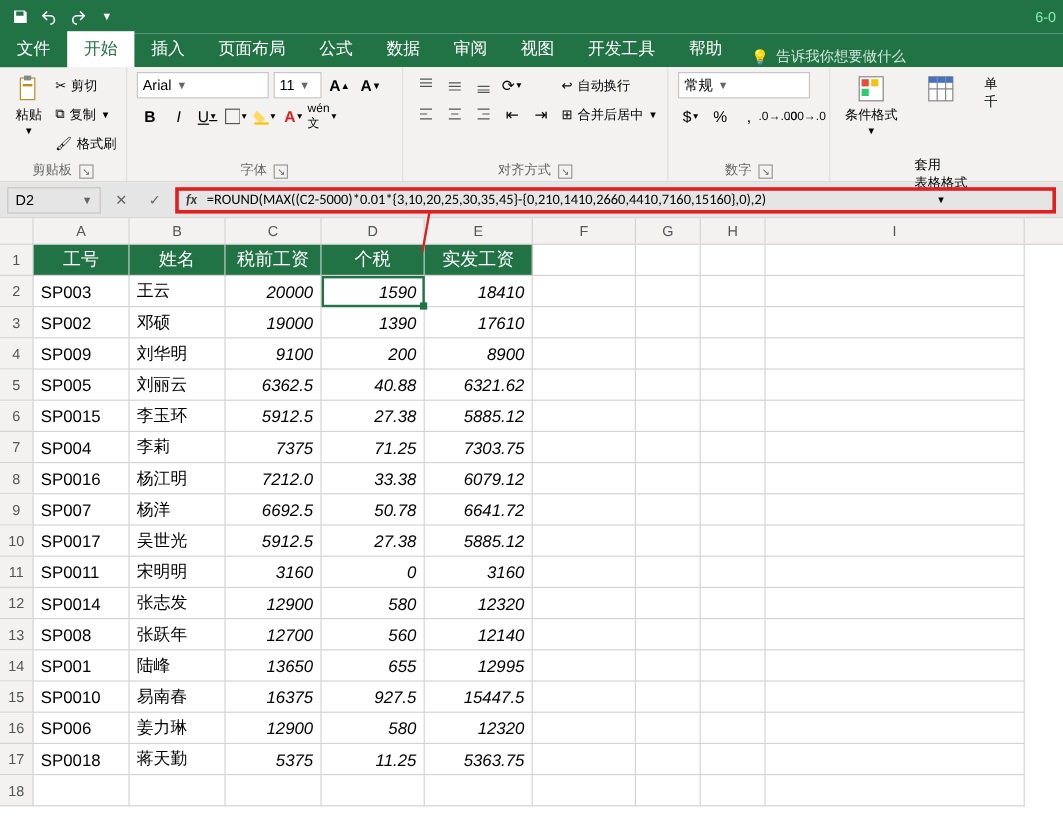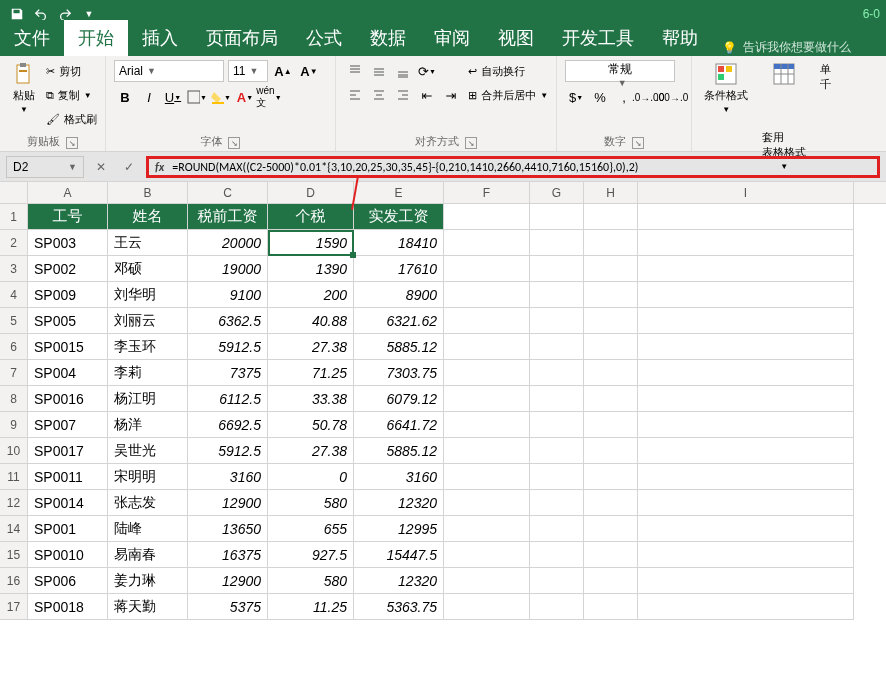--- a/index.html
+++ b/index.html
@@ -6,21 +6,21 @@
 body { font-family: "Microsoft YaHei", Arial, sans-serif; font-size: 12px; background: #fff; overflow: hidden; width: 886px; height: 685px; }
 
 
 .titlebar { background: #217346; height: 28px; display: flex; align-items: center; padding: 0 6px; color: #fff; }
 .titlebar .qat-btn { width: 22px; height: 22px; display: flex; align-items: center; justify-content: center; margin-right: 2px; }
 .titlebar .spacer { flex: 1; }
 .titlebar .fname { font-size: 12px; color: #86efac; }
 
 
 .ribbon-tabs { background: #217346; height: 28px; display: flex; align-items: flex-end; color: #fff; }
-.tab { padding: 6px 14px; font-size: 18px; cursor: pointer; }
+.tab { padding: 6px 14px; font-size: 14px; cursor: pointer; }
 .tab.file { background: #217346; }
 .tab.active { background: #fff; color: #217346; }
 .tell-me { display: flex; align-items: center; gap: 6px; padding: 0 10px; color: #d0e6da; font-size: 12px; }
 
 
 .ribbon { background: #f3f2f1; height: 96px; border-bottom: 1px solid #d4d4d4; display: flex; }
 .group { border-right: 1px solid #e1dfdd; padding: 4px 8px 2px 8px; display: flex; flex-direction: column; justify-content: space-between; }
 .group-label { text-align: center; font-size: 11px; color: #666; padding-top: 2px; display: flex; justify-content: center; align-items: flex-end; gap: 6px; }
 .group-body { display: flex; align-items: flex-start; gap: 6px; flex: 1; }
 .dlauncher { width: 12px; height: 12px; border: 1px solid #999; display: inline-flex; align-items: center; justify-content: center; font-size: 8px; color: #666; }
@@ -244,21 +244,21 @@
       </div>
     </div>
     <div class="group-label">
         <span>对齐方式</span>
         <span class="dlauncher">↘</span>
       </div>
   </div>
 
   <div class="group" style="min-width:130px;">
     <div class="group-body" style="flex-direction:column;gap:4px;">
-      <div class="combo" style="width:110px;flex-direction:column;">
+      <div class="combo" style="width:110px;">
           <span>常规</span>
           <span class="dd">▼</span>
         </div>
       <div style="display:flex;gap:2px;">
         <div class="icon-btn">$<span style="font-size:7px;">▼</span></div>
         <div class="icon-btn">%</div>
         <div class="icon-btn">,</div>
         <div class="icon-btn">
             <span style="font-size:10px;">.0→.00</span>
           </div>
@@ -412,21 +412,21 @@
         <div class="cell cE num">7303.75</div>
         <div class="cell cF"></div>
         <div class="cell cG"></div>
         <div class="cell cH"></div>
         <div class="cell cI"></div>
       </div>
       <div class="row">
         <div class="rowhdr">8</div>
         <div class="cell cA txt">SP0016</div>
         <div class="cell cB txt">杨江明</div>
-        <div class="cell cC num">6112.5</div>
+        <div class="cell cC num">7212.0</div>
         <div class="cell cD num">33.38</div>
         <div class="cell cE num">6079.12</div>
         <div class="cell cF"></div>
         <div class="cell cG"></div>
         <div class="cell cH"></div>
         <div class="cell cI"></div>
       </div>
       <div class="row">
         <div class="rowhdr">9</div>
         <div class="cell cA txt">SP007</div>
@@ -469,20 +469,32 @@
         <div class="cell cB txt">张志发</div>
         <div class="cell cC num">12900</div>
         <div class="cell cD num">580</div>
         <div class="cell cE num">12320</div>
         <div class="cell cF"></div>
         <div class="cell cG"></div>
         <div class="cell cH"></div>
         <div class="cell cI"></div>
       </div>
       <div class="row">
+        <div class="rowhdr">13</div>
+        <div class="cell cA txt">SP008</div>
+        <div class="cell cB txt">张跃年</div>
+        <div class="cell cC num">12700</div>
+        <div class="cell cD num">560</div>
+        <div class="cell cE num">12140</div>
+        <div class="cell cF"></div>
+        <div class="cell cG"></div>
+        <div class="cell cH"></div>
+        <div class="cell cI"></div>
+      </div>
+      <div class="row">
         <div class="rowhdr">14</div>
         <div class="cell cA txt">SP001</div>
         <div class="cell cB txt">陆峰</div>
         <div class="cell cC num">13650</div>
         <div class="cell cD num">655</div>
         <div class="cell cE num">12995</div>
         <div class="cell cF"></div>
         <div class="cell cG"></div>
         <div class="cell cH"></div>
         <div class="cell cI"></div>
@@ -516,19 +528,31 @@
         <div class="cell cA txt">SP0018</div>
         <div class="cell cB txt">蒋天勤</div>
         <div class="cell cC num">5375</div>
         <div class="cell cD num">11.25</div>
         <div class="cell cE num">5363.75</div>
         <div class="cell cF"></div>
         <div class="cell cG"></div>
         <div class="cell cH"></div>
         <div class="cell cI"></div>
       </div>
+      <div class="row">
+        <div class="rowhdr">18</div>
+        <div class="cell cA"></div>
+        <div class="cell cB"></div>
+        <div class="cell cC"></div>
+        <div class="cell cD"></div>
+        <div class="cell cE"></div>
+        <div class="cell cF"></div>
+        <div class="cell cG"></div>
+        <div class="cell cH"></div>
+        <div class="cell cI"></div>
+      </div>
     </div>
 
   <div class="selected-cell" style="left:268px; top:48px; width:86px; height:26px;"></div>
   <div class="selected-handle" style="left:350px; top:70px;"></div>
 
   <div class="arrow-line" style="left:357px; top:-6px; height:34px; transform:rotate(10deg);"></div>
 </div>
 
 </body></html>

